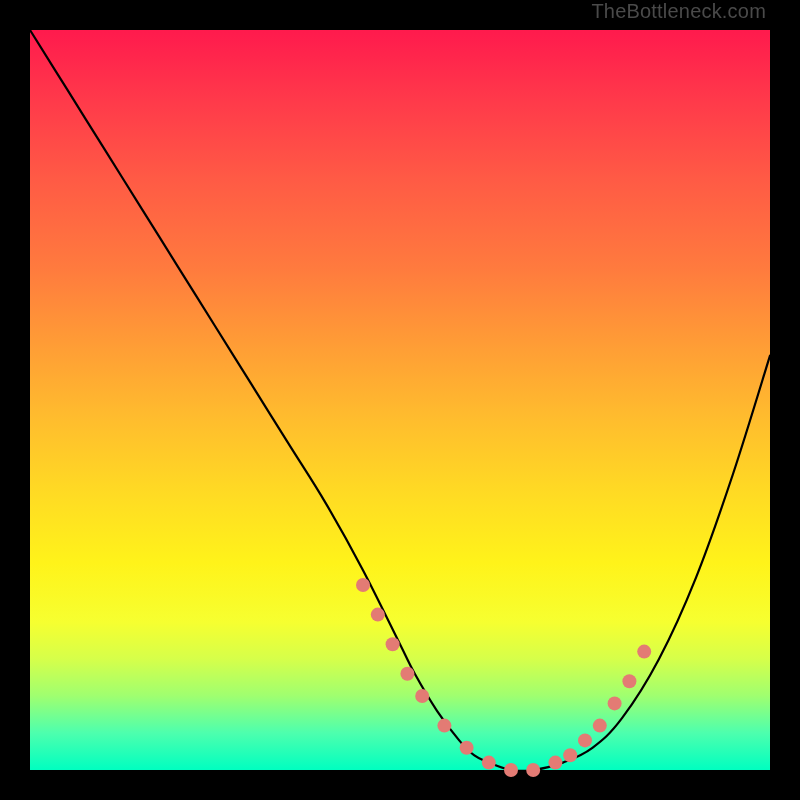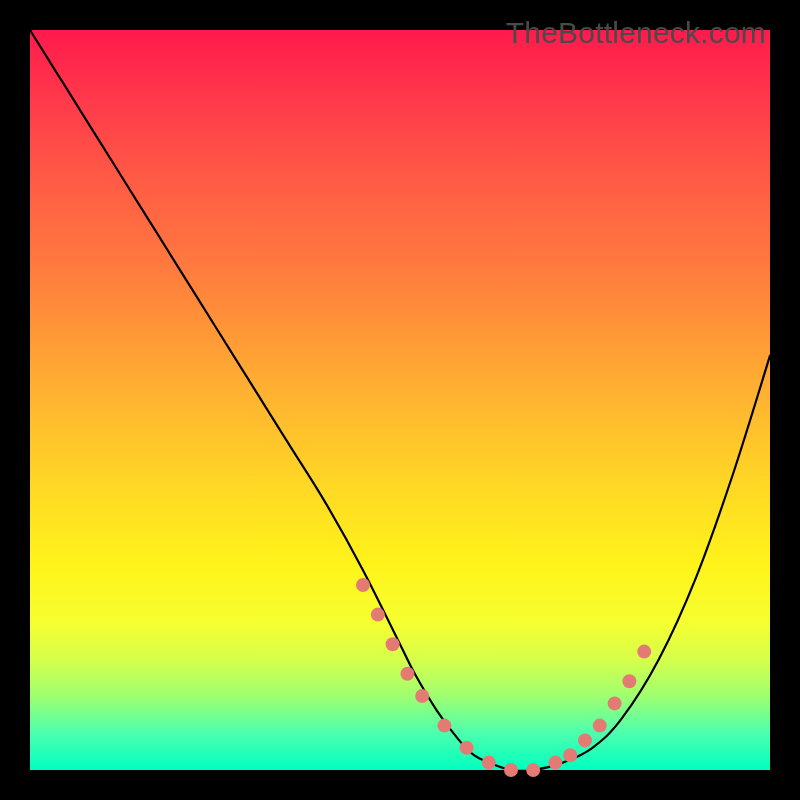--- a/index.html
+++ b/index.html
@@ -36,24 +36,24 @@
       #fff31a 72%,
       #f6ff30 80%,
       #d6ff4a 85%,
       #9fff70 90%,
       #4dffae 95%,
       #00ffc0 100%
     );
   }
   .watermark {
     position: absolute;
-    top: 16px;
+    top: 0;
     right: 34px;
     color: #4a4a4a;
-    font-size: 30px;
+    font-size: 20px;
     font-weight: 500;
     letter-spacing: 0.2px;
     user-select: none;
   }
   svg.curve {
     position: absolute;
     left: 0;
     top: 0;
     width: 740px;
     height: 740px;

